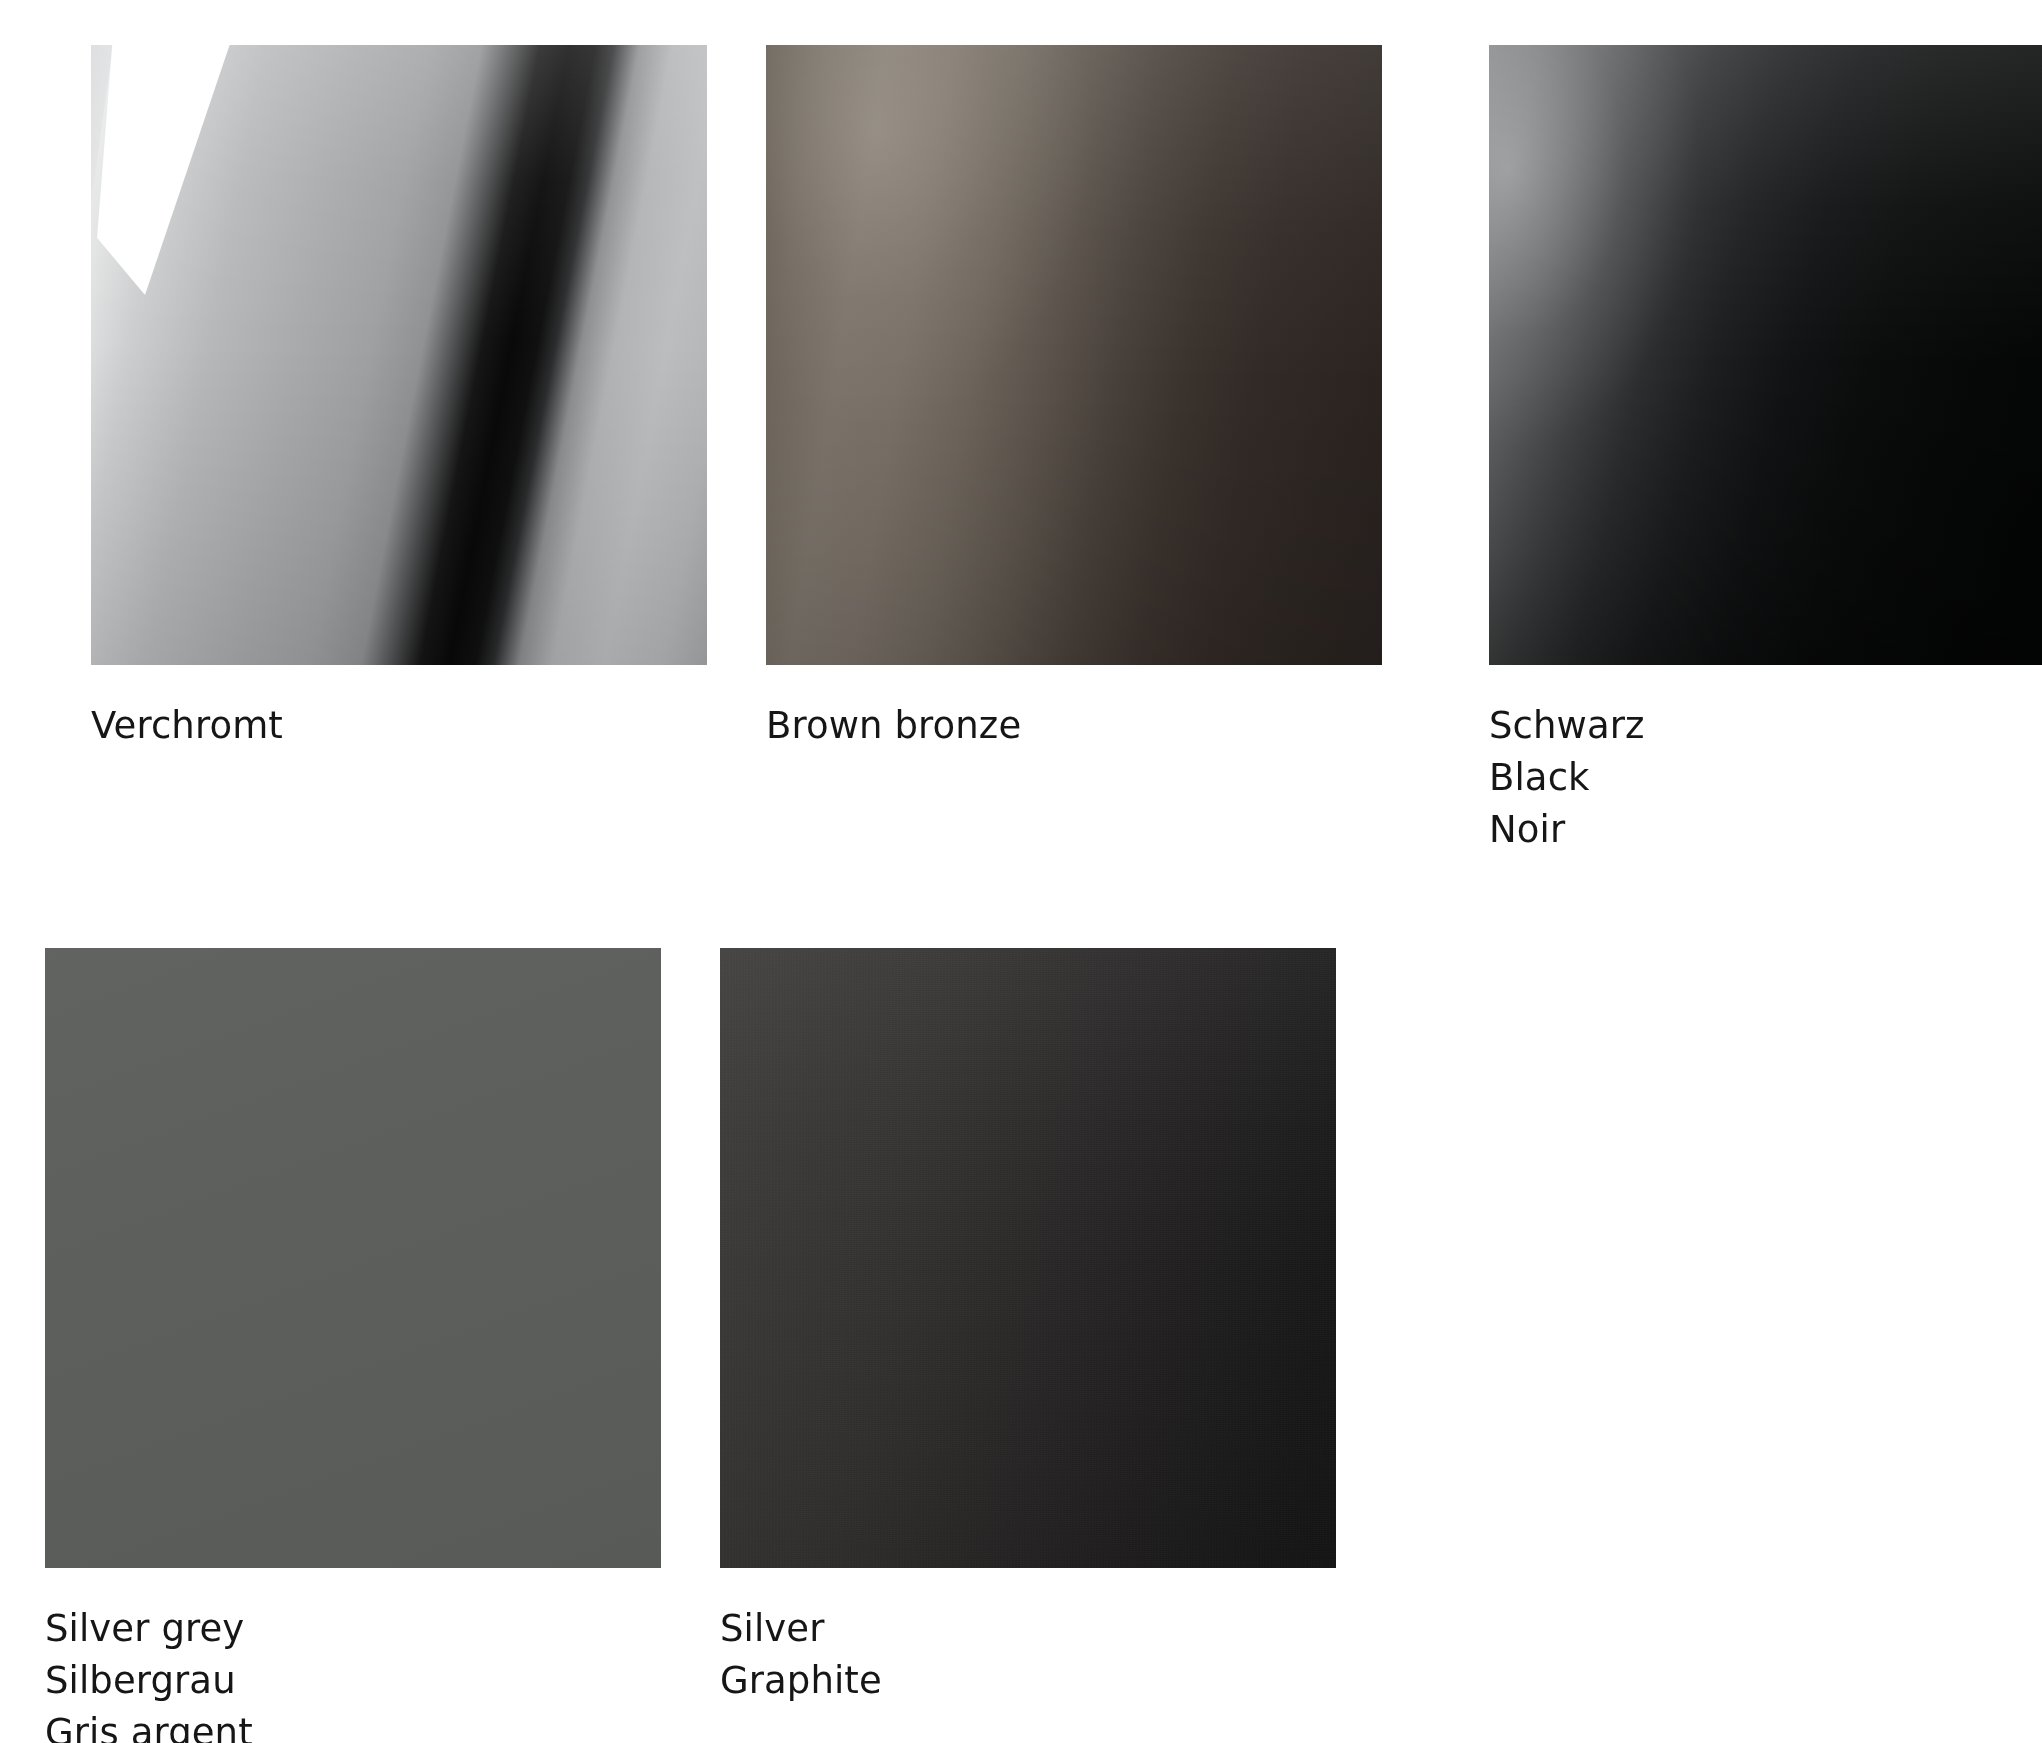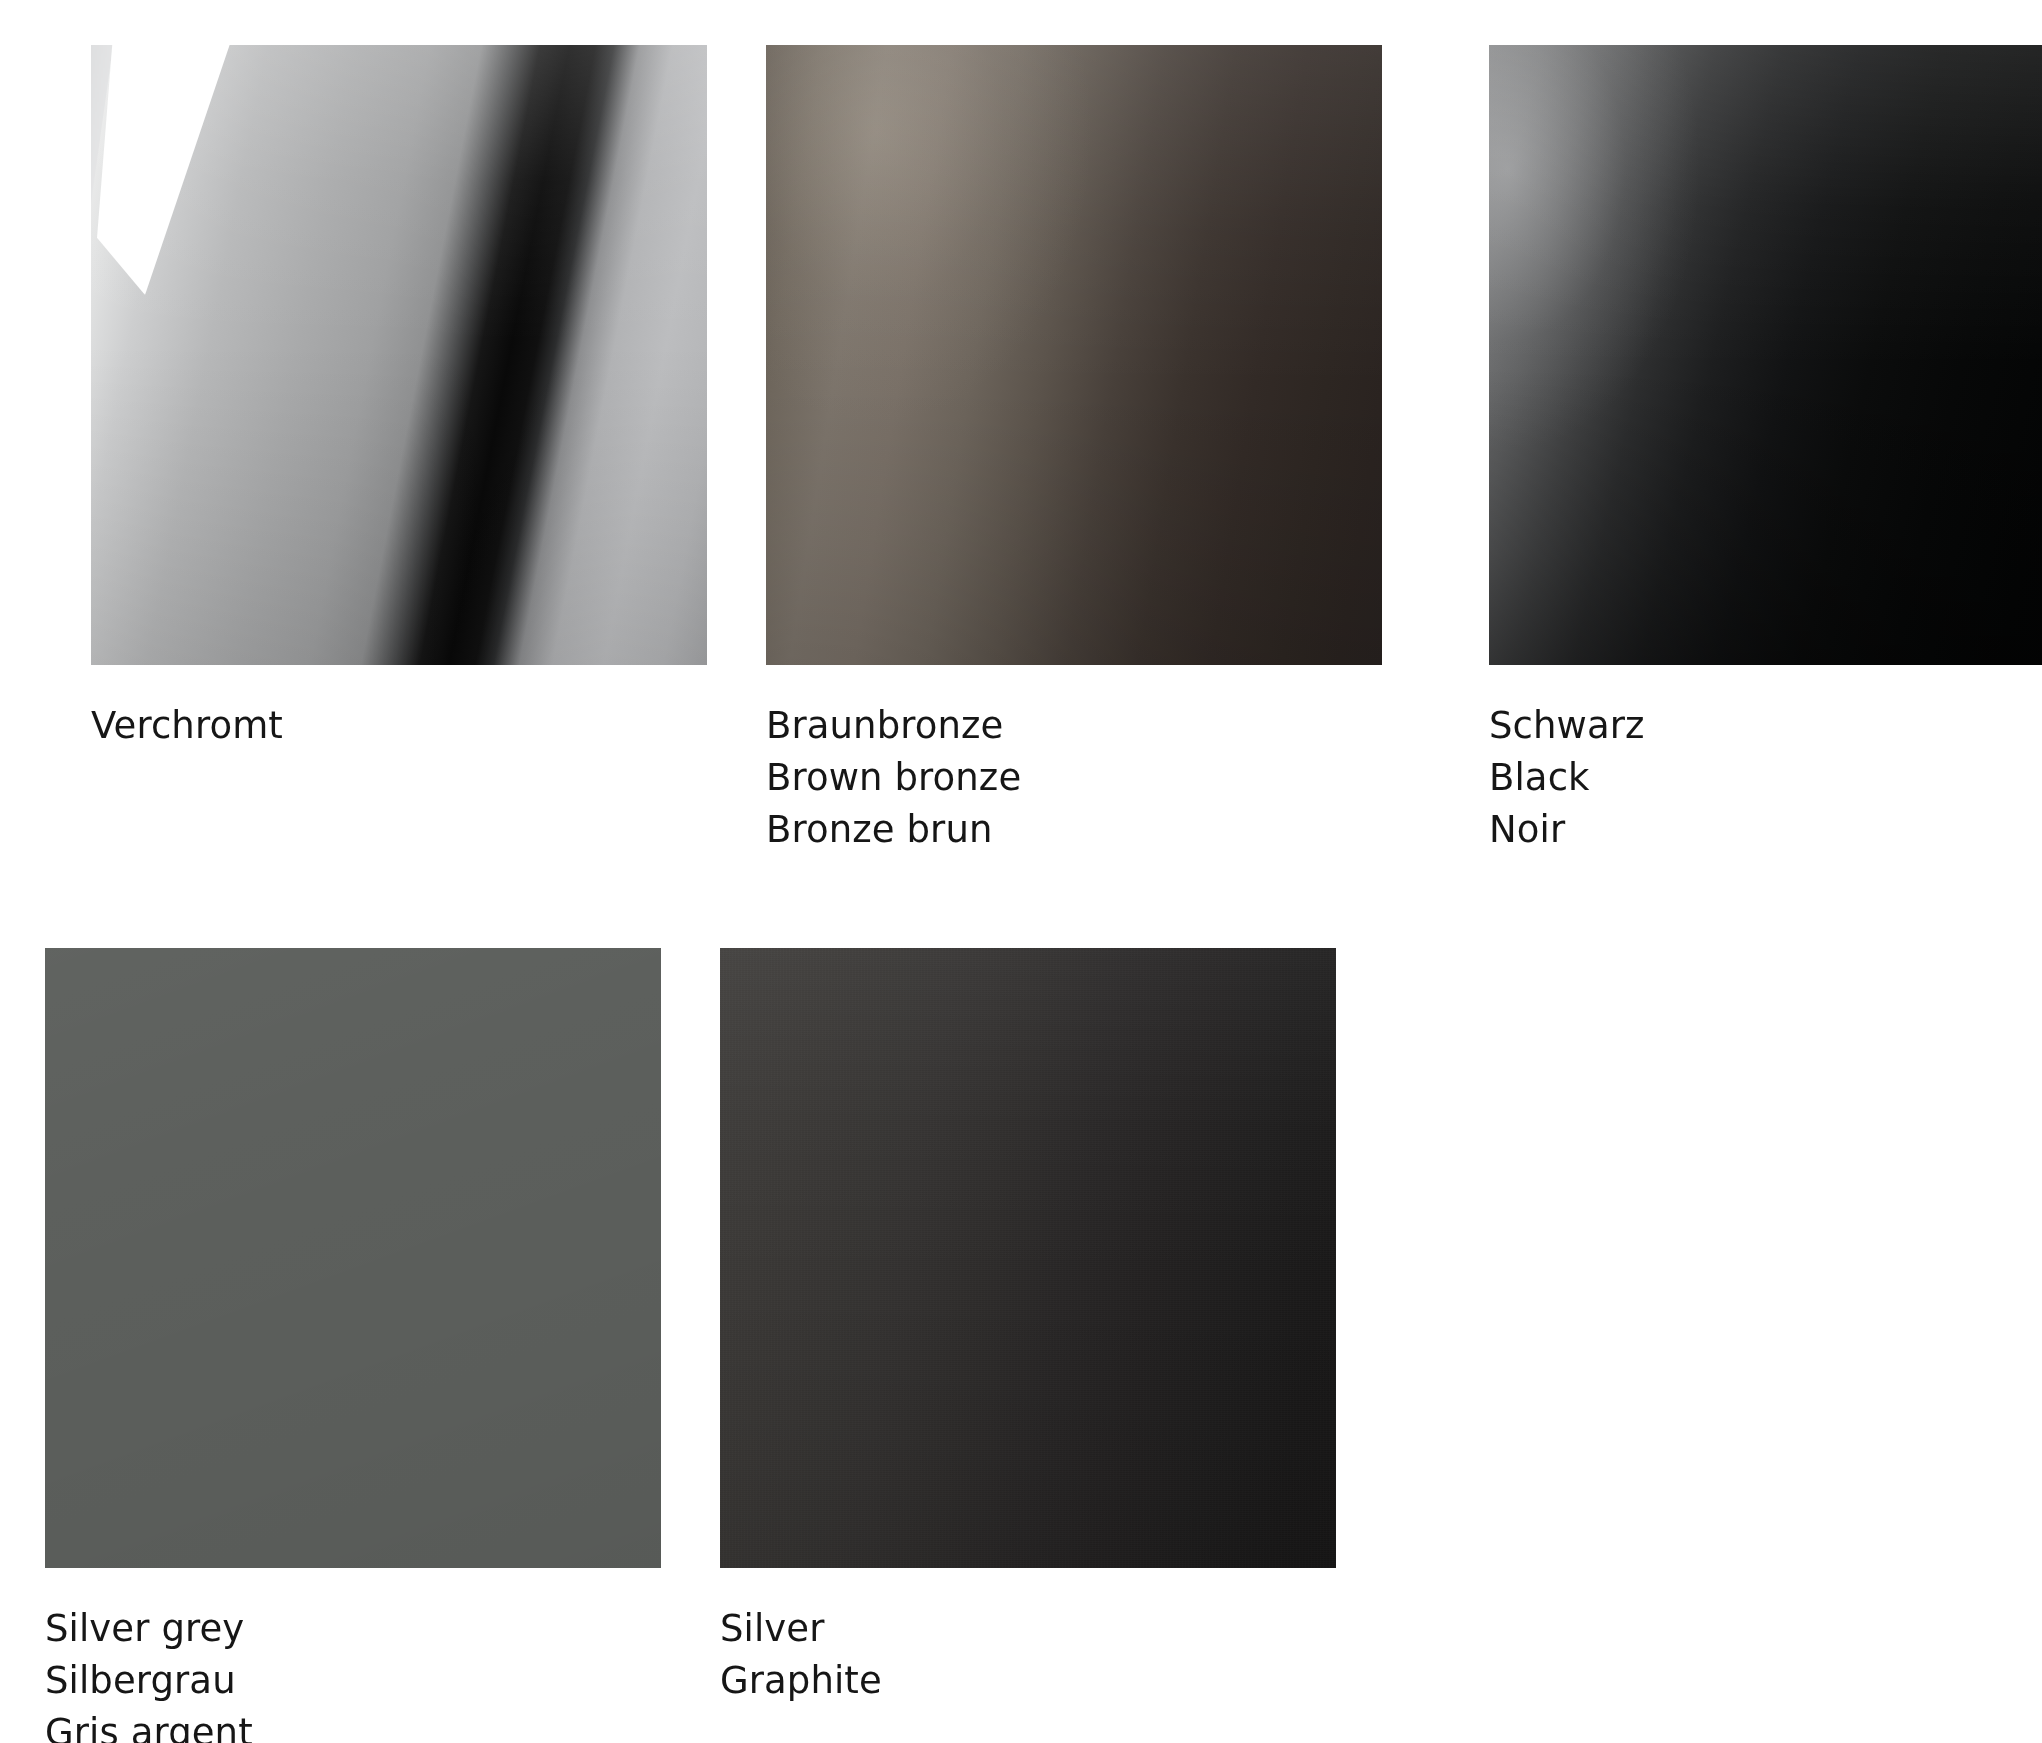--- a/index.html
+++ b/index.html
@@ -252,23 +252,21 @@
     <div class="swatch-cell col-2 row-1">
       <div class="swatch-image fin-bronze">
         <div class="swatch-layer base"></div>
         <div class="swatch-layer sheen"></div>
         <div class="swatch-layer grain"></div>
         <div class="swatch-layer vgrad"></div>
         <div class="swatch-layer wedge-soft"></div>
         <div class="swatch-layer wedge-white"></div>
       </div>
       <div class="swatch-caption">
-        <span class="caption-line">Braunbronze</span>
         <span class="caption-line">Brown bronze</span>
-        <span class="caption-line">Bronze brun</span>
       </div>
     </div>
     <div class="swatch-cell col-3 row-1">
       <div class="swatch-image fin-black">
         <div class="swatch-layer base"></div>
         <div class="swatch-layer sheen"></div>
         <div class="swatch-layer grain"></div>
         <div class="swatch-layer vgrad"></div>
         <div class="swatch-layer wedge-soft"></div>
         <div class="swatch-layer wedge-white"></div>

